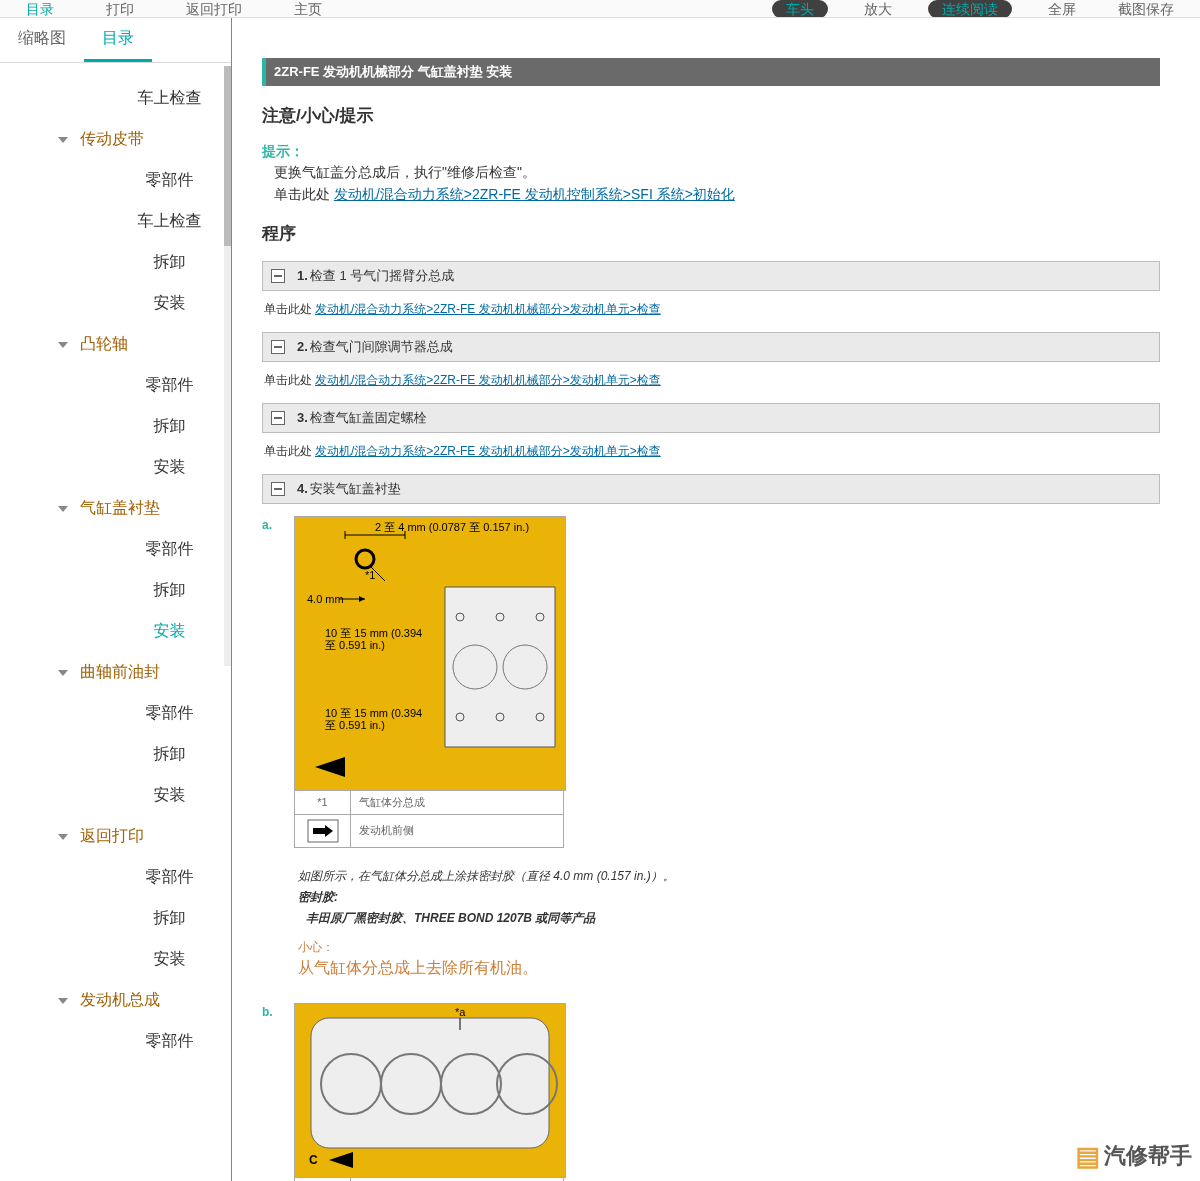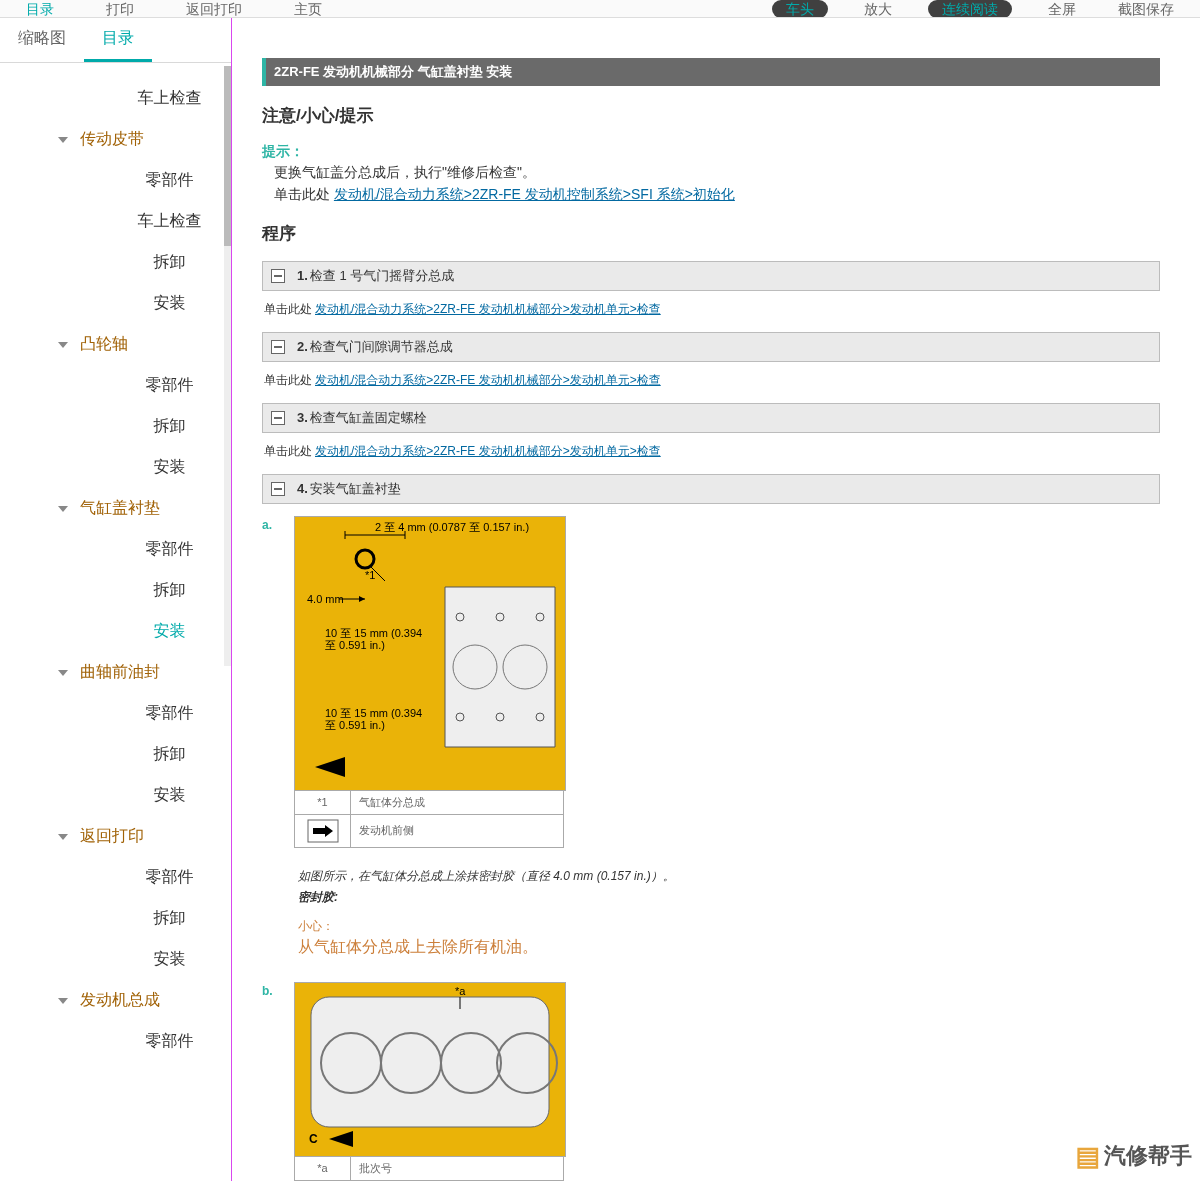--- a/index.html
+++ b/index.html
@@ -235,20 +235,21 @@
                 </svg>
             </div>
             <div class="c2">发动机前侧</div>
           </div>
         </div>
       </div>
     </div>
 
     <div class="para">如图所示，在气缸体分总成上涂抹密封胶（直径 4.0 mm (0.157 in.)）。</div>
     <div class="para" style="margin-top:4px"><span class="lbl">密封胶:</span></div>
+    <div class="para indent" style="margin-top:0;font-weight:bold">丰田原厂黑密封胶、THREE BOND 1207B 或同等产品</div>
     <div class="warn-lbl">小心：</div>
     <div class="warn-txt">从气缸体分总成上去除所有机油。</div>
 
     <div style="height:24px"></div>
 
     <div class="fig-row">
       <div class="fig-letter">b.</div>
       <div>
         <div class="fig-box">
           <svg width="270" height="170" viewBox="0 0 270 170">

